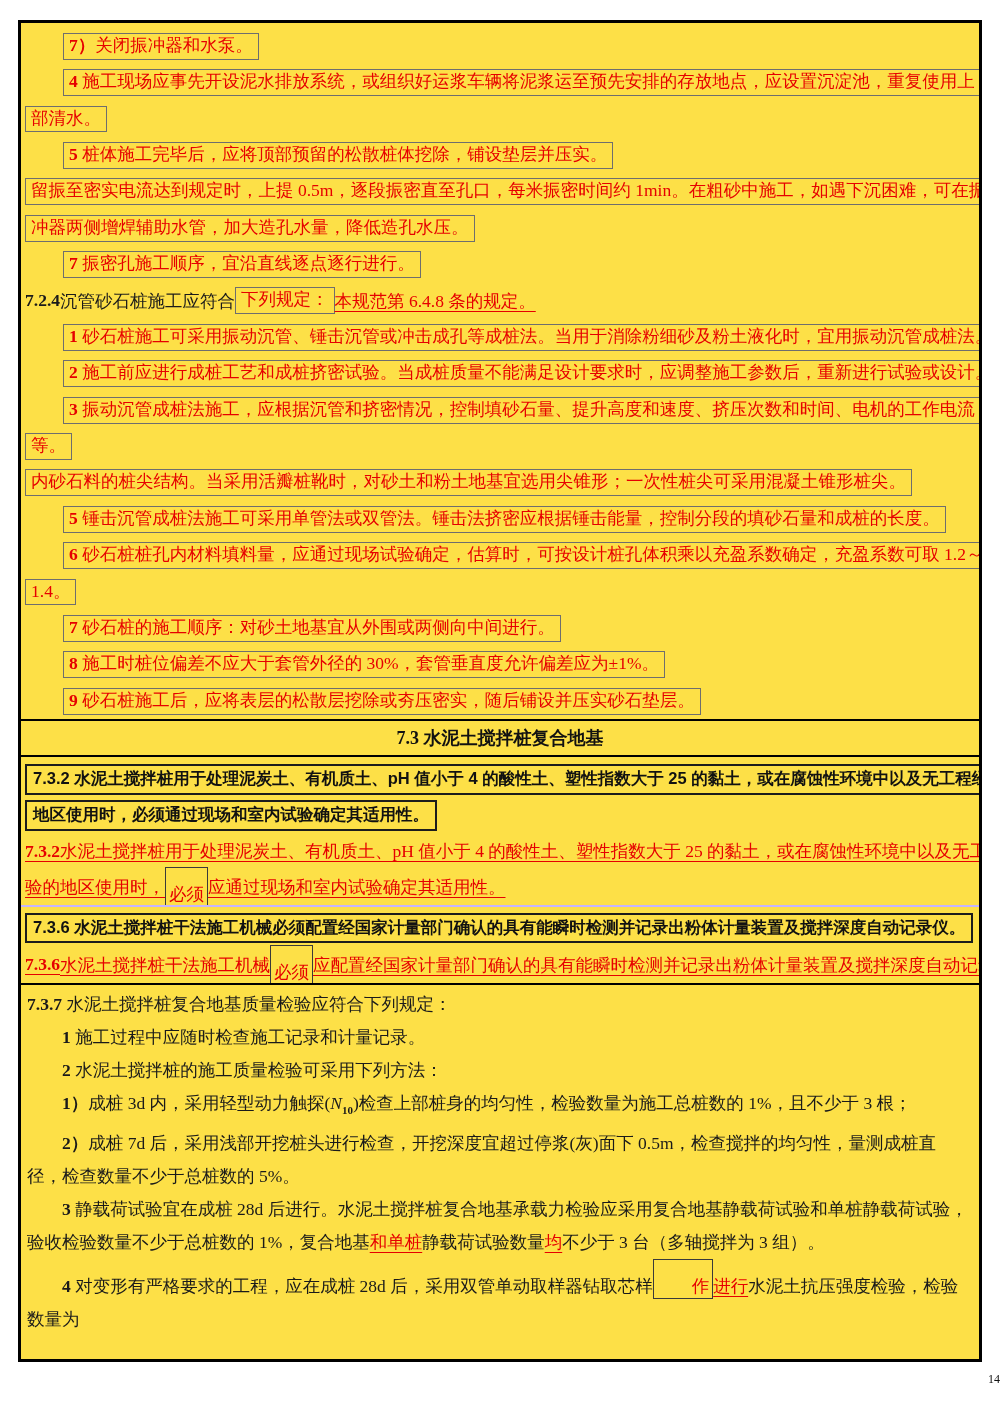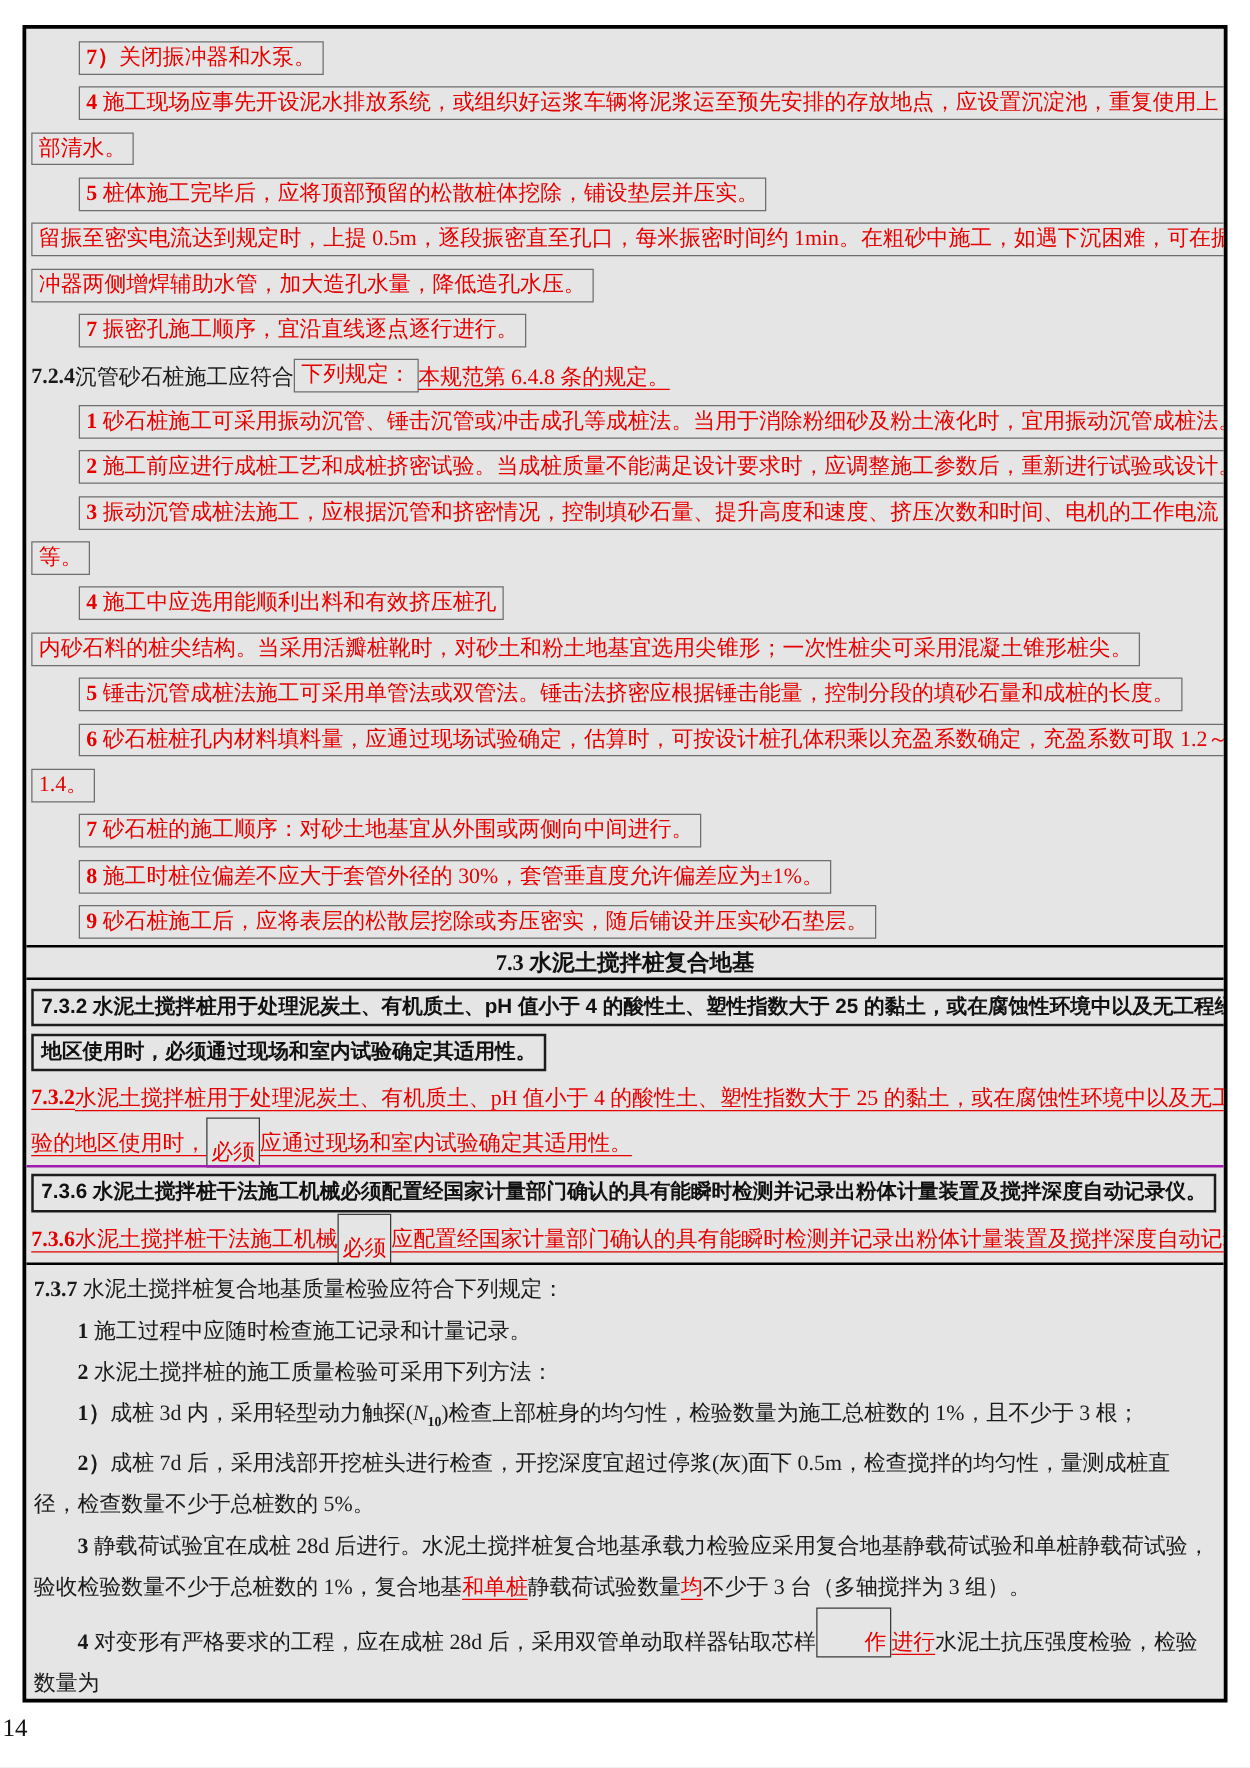--- a/index.html
+++ b/index.html
@@ -4,21 +4,21 @@
 <style>
   html,body{margin:0;padding:0;}
   body{
     width:1000px;height:1414px;position:relative;background:#ffffff;
     font-family:"Liberation Serif","DejaVu Serif",serif;
     color:#1a1a1a;overflow:hidden;
   }
   .sheet{
     position:absolute;left:18px;top:20px;width:964px;height:1342px;
     border:3px solid #000;box-sizing:border-box;overflow:hidden;
-    display:flex;flex-direction:column;background:#e5e5e5;
+    display:flex;flex-direction:column;background:#fde047;
   }
   
   .rowA{padding:5px 4px 0 4px;}
   .ln{height:36.4px;display:flex;align-items:center;white-space:nowrap;font-size:17.5px;}
   .ln.ind{padding-left:38px;}
   .n{font-weight:bold;}
   
   .rbox{
     display:inline-block;border:1px solid #6e6e6e;padding:1px 5px 2px 5px;
     color:#e60000;line-height:1.25;
@@ -34,36 +34,36 @@
     color:#e60000;border:1px solid #3a3a3a;padding:16px 3px 1px 3px;display:inline-block;line-height:1.2;
   }
   
   .bbox{
     display:inline-block;border:2px solid #1c1c1c;padding:2px 6px 3px 6px;
     font-weight:bold;color:#111;
     font-family:"Liberation Sans","DejaVu Sans",sans-serif;font-size:16.5px;line-height:1.3;
   }
   .rowC .ln,.rowD .ln{height:36px;font-size:17.5px;}
   .rowC{border-top:2px solid #000;padding:4px 4px 0 4px;}
-  .rowD{border-top:2px solid #a21caf;padding:2px 4px 0 4px;}
+  .rowD{border-top:2px solid #c4b5fd;padding:2px 4px 0 4px;}
   .rowD .ln{height:37px;}
   
   .rowB{
     border-top:2px solid #000;height:34px;display:flex;align-items:center;justify-content:center;
     font-family:Liberation Serif, serif;font-size:18px;font-weight:600;color:#111;
   }
   
   .rowE{border-top:2px solid #000;padding:3px 8px 0 6px;}
   .para{margin:0;font-size:17.5px;line-height:33px;text-indent:2em;color:#1a1a1a;}
   .para.noind{text-indent:0;font-family:Liberation Serif, serif;}
   .para i{font-style:italic;font-family:"Liberation Serif",serif;}
   .para sub{font-size:11px;font-weight:bold;}
   .pageno{
-    position:absolute;left:2px;right:0;top:1372px;text-align:left;
-    font-size:20px;color:#111;
+    position:absolute;left:2px;right:0;top:1372px;text-align:right;
+    font-size:12px;color:#111;
   }
 </style>
 </head>
 <body>
 
 <div class="sheet">
 
   <div class="rowA">
 
     <div class="ln ind">
@@ -99,23 +99,20 @@
         <span class="rbox"><b class="n">1</b><span> 砂石桩施工可采用振动沉管、锤击沉管或冲击成孔等成桩法。当用于消除粉细砂及粉土液化时，宜用振动沉管成桩法。</span></span>
       </div>
     <div class="ln ind">
         <span class="rbox"><b class="n">2</b><span> 施工前应进行成桩工艺和成桩挤密试验。当成桩质量不能满足设计要求时，应调整施工参数后，重新进行试验或设计。</span></span>
       </div>
     <div class="ln ind">
         <span class="rbox"><b class="n">3</b><span> 振动沉管成桩法施工，应根据沉管和挤密情况，控制填砂石量、提升高度和速度、挤压次数和时间、电机的工作电流</span></span>
       </div>
     <div class="ln">
         <span class="rbox"><b class="n"></b><span>等。</span></span>
-      </div>
-    <div class="ln ind">
-        <span class="rbox"><b class="n">4</b><span> 施工中应选用能顺利出料和有效挤压桩孔</span></span>
       </div>
     <div class="ln">
         <span class="rbox"><b class="n"></b><span>内砂石料的桩尖结构。当采用活瓣桩靴时，对砂土和粉土地基宜选用尖锥形；一次性桩尖可采用混凝土锥形桩尖。</span></span>
       </div>
     <div class="ln ind">
         <span class="rbox"><b class="n">5</b><span> 锤击沉管成桩法施工可采用单管法或双管法。锤击法挤密应根据锤击能量，控制分段的填砂石量和成桩的长度。</span></span>
       </div>
     <div class="ln ind">
         <span class="rbox"><b class="n">6</b><span> 砂石桩桩孔内材料填料量，应通过现场试验确定，估算时，可按设计桩孔体积乘以充盈系数确定，充盈系数可取 1.2～</span></span>
       </div>

